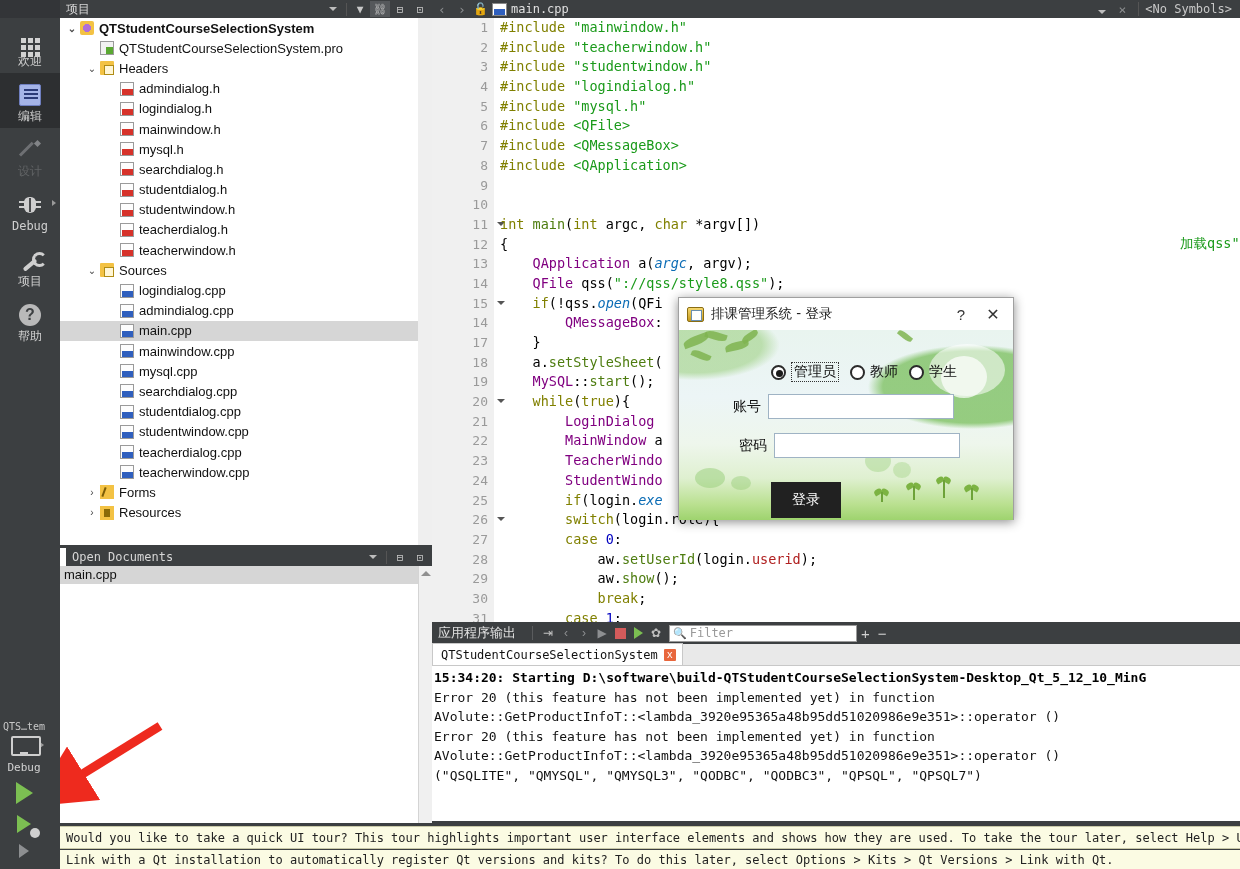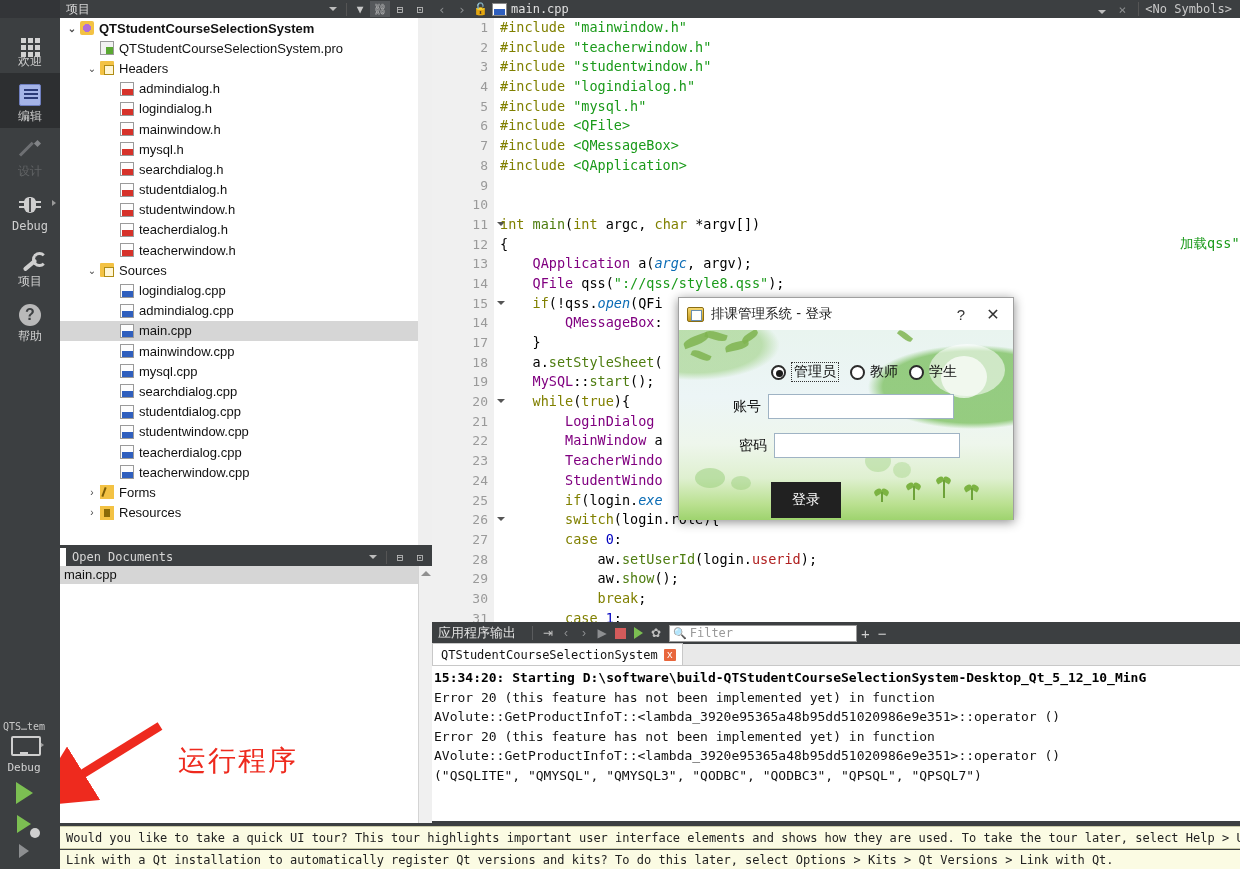--- a/index.html
+++ b/index.html
@@ -487,21 +487,20 @@
 
   <div id="annot">
     <svg class="arrowwrap" viewBox="0 0 372 125">
       <defs>
         <marker id="ah" markerWidth="7" markerHeight="7" refX="1" refY="3.5" orient="auto">
           <polygon points="0 0, 7 3.5, 0 7" fill="#ee2a1e"></polygon>
         </marker>
       </defs>
       <line x1="100" y1="26" x2="16" y2="78" stroke="#ee2a1e" stroke-width="9" marker-end="url(#ah)"></line>
     </svg>
-    <div id="annot-text">运行程序</div>
   </div>
 
   <div id="editor">
     <div id="edtabbar">
       <span class="navbtn">‹</span>
       <span class="navbtn">›</span>
       <span class="lockico">🔓</span>
       <span class="cppbadge"></span>
       <span class="fname">main.cpp</span>
       <span style="flex:1"></span>

